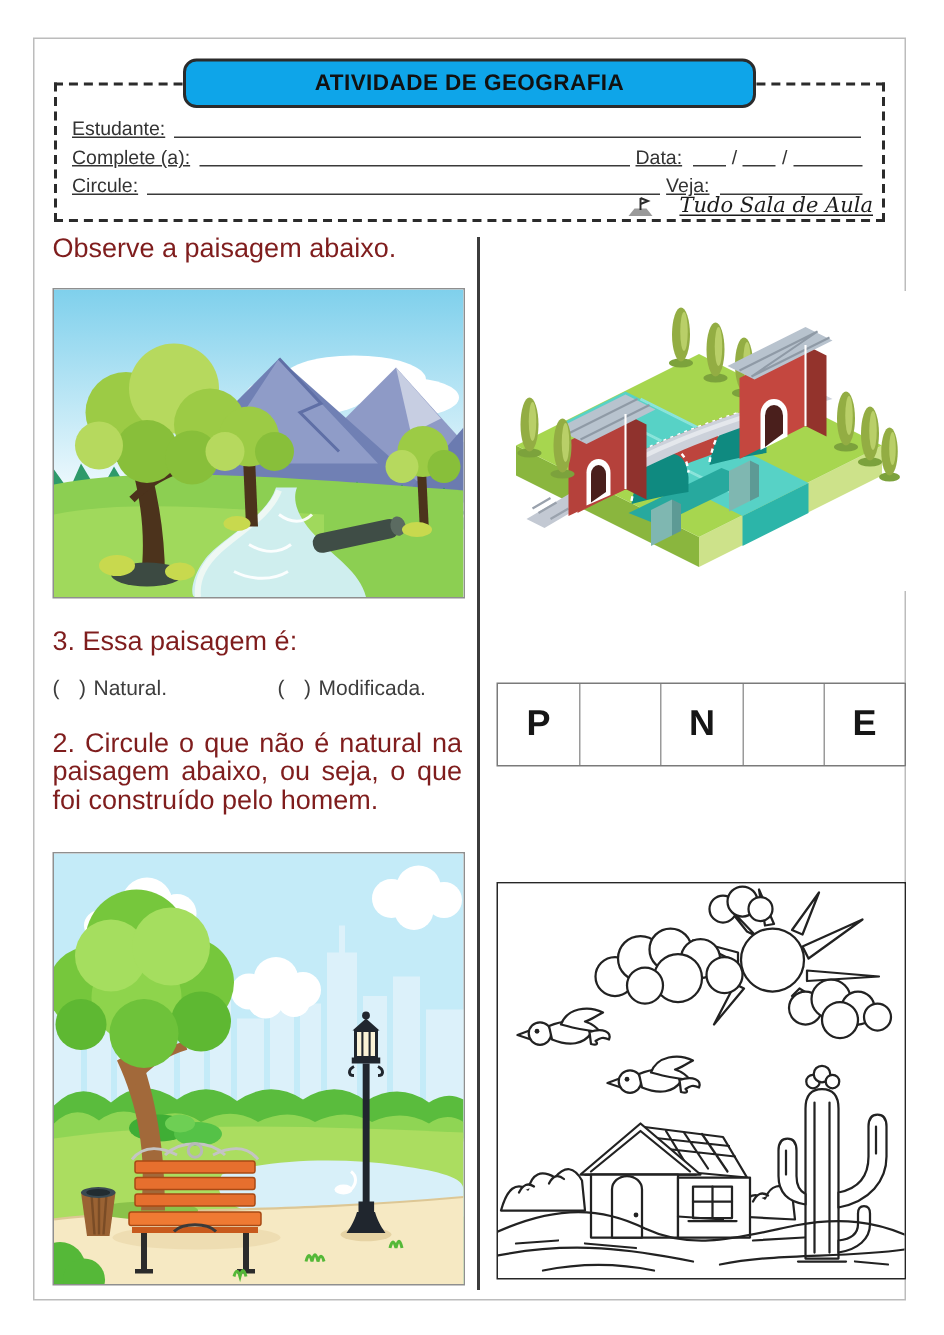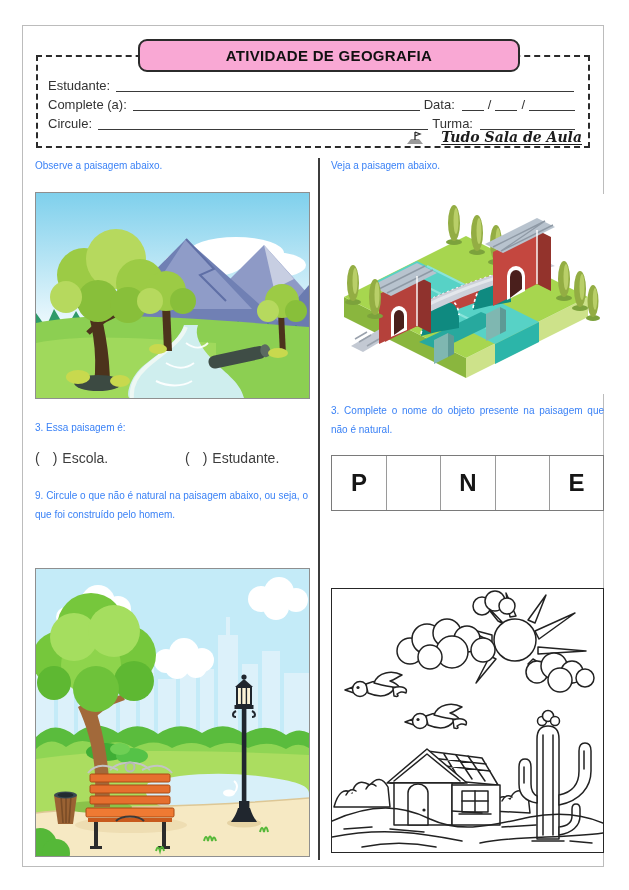--- a/index.html
+++ b/index.html
@@ -12,41 +12,41 @@
     position:absolute;left:22px;top:25px;width:580px;height:840px;
     border:1px solid #bcbcbc;background:#fff;
   }
   
   .dashed-box{
     position:absolute;left:13px;top:29px;width:550px;height:89px;
     border:2px dashed #2b2b2b;
   }
   .title-box{
     position:absolute;left:50%;top:13px;transform:translateX(-50%);
-    width:378px;height:29px;background:#f9a8d4;border:2px solid #2b2b2b;
+    width:378px;height:29px;background:#0ea5e9;border:2px solid #2b2b2b;
     border-radius:9px;z-index:3;display:flex;align-items:center;justify-content:center;
-    font-size:15px;font-weight:bold;color:#111;letter-spacing:.3px;margin-left:16px;
+    font-size:15px;font-weight:bold;color:#111;letter-spacing:.3px;
   }
   .fields{position:absolute;left:10px;right:10px;top:18px;font-size:13px;color:#333;}
   .frow{display:flex;align-items:flex-end;height:18px;margin-bottom:1px;white-space:nowrap;}
-  .flabel{padding-right:4px;}
+  .flabel{padding-right:4px;text-decoration:underline;}
   .write-line{flex:1;border-bottom:1px solid #3a3a3a;height:13px;margin:0 4px 1px 2px;}
   .blank{display:inline-block;border-bottom:1px solid #3a3a3a;height:13px;margin:0 3px 1px 3px;}
   .w22{width:22px;flex:none;}
   .w46{width:46px;flex:none;}
   .w95{width:95px;flex:none;}
   .sep{padding:0 1px;}
   .logo{
     position:absolute;right:6px;bottom:1px;display:flex;align-items:flex-end;gap:16px;
-    font-family:"DejaVu Serif", serif;font-style:italic;font-weight:bold;
+    font-family:"DejaVu Serif", serif;font-style:italic;font-weight:normal;
     font-size:14px;color:#1c1c1c;text-decoration:underline;text-underline-offset:2px;
   }
   
   .col-divider{position:absolute;left:295px;top:132px;width:1.5px;height:702px;background:#3c3c3c;}
-  .txt{position:absolute;font-size:10px;line-height:19px;color:#3b82f6;}
+  .txt{position:absolute;font-size:18px;line-height:19px;color:#7f1d1d;}
   .just{text-align:justify;}
   .figure{position:absolute;background:#fff;}
   .figure svg{display:block;}
   .fig-border{border:1px solid #8f8f8f;}
   .fig-border-dark{border:1.5px solid #262626;}
   
   .options-row{position:absolute;left:12px;top:424px;width:273px;height:20px;font-size:14px;color:#3d3d3d;}
   .option{position:absolute;top:0;}
   .option .gap{display:inline-block;width:13px;}
   .option .lbl{margin-left:5px;}
@@ -82,21 +82,21 @@
         <span class="flabel">Data:</span>
         <span class="blank w22"></span>
         <span class="sep">/</span>
         <span class="blank w22"></span>
         <span class="sep">/</span>
         <span class="blank w46"></span>
       </div>
       <div class="frow">
         <span class="flabel">Circule:</span>
         <span class="write-line"></span>
-        <span class="flabel">Turma:</span>
+        <span class="flabel">Veja:</span>
         <span class="blank w95"></span>
       </div>
     </div>
     <div class="logo">
       <svg width="20" height="14" viewBox="0 0 20 14">
         <path d="M2,13 L18,13 L14,8 L6,8 Z" fill="#9a9a9a"></path>
         <path d="M10,1 L10,9 M10,1 L15,3 L10,5" stroke="#2b2b2b" stroke-width="1.3" fill="none"></path>
       </svg>
       <span>Tudo Sala de Aula</span>
     </div>
@@ -170,28 +170,28 @@
           <circle cx="260" cy="118" r="11" fill="#88bf3a"></circle>
         <ellipse cx="242" cy="160" rx="10" ry="5" fill="#c8d94e"></ellipse>
       </g>
     </svg>
   </div>
 
   <div class="txt" style="left:12px;top:392px;">3. Essa paisagem é:</div>
 
   <div class="options-row">
     <span class="option">
-      <span>(</span><span class="gap"></span><span>)</span><span class="lbl">Escola.</span>
+      <span>(</span><span class="gap"></span><span>)</span><span class="lbl">Natural.</span>
     </span>
     <span class="option opt2">
-      <span>(</span><span class="gap"></span><span>)</span><span class="lbl">Estudante.</span>
+      <span>(</span><span class="gap"></span><span>)</span><span class="lbl">Modificada.</span>
     </span>
   </div>
 
-  <div class="txt just" style="left:12px;top:460px;width:273px;">9. Circule o que não é natural na paisagem abaixo, ou seja, o que foi construído pelo homem.</div>
+  <div class="txt just" style="left:12px;top:460px;width:273px;">2. Circule o que não é natural na paisagem abaixo, ou seja, o que foi construído pelo homem.</div>
 
   <div class="figure fig-border" style="left:12px;top:542px;width:273px;height:287px;">
     <svg width="273" height="287" viewBox="0 0 273 287" role="img">
       <rect width="273" height="287" fill="#c4ebf8"></rect>
       <g fill="#dcf1fa">
         <rect x="0" y="95" width="18" height="95"></rect>
           <rect x="22" y="80" width="16" height="110"></rect>
         <rect x="42" y="105" width="14" height="85"></rect>
           <rect x="60" y="70" width="20" height="120"></rect>
         <rect x="84" y="100" width="16" height="90"></rect>
@@ -293,21 +293,20 @@
         <path d="M224,263 q2,-8 4,0 q2,-9 4,0"></path>
         <path d="M120,282 q2,-7 4,0 q2,-8 4,0"></path>
       </g>
       <g fill="#55b838">
         <circle cx="4" cy="276" r="17"></circle>
           <circle cx="20" cy="284" r="14"></circle>
       </g>
     </svg>
   </div>
 
-  <div class="txt" style="left:308px;top:130px;">Veja a paisagem abaixo.</div>
 
   <div class="figure" style="left:308px;top:168px;width:273px;height:200px;">
     <svg width="273" height="200" viewBox="0 0 273 200" role="img">
 
       <path d="M13,103 L135,164 L135,184 L13,123 Z" fill="#8ab63e"></path>
       <path d="M135,164 L257,103 L257,123 L135,184 Z" fill="#cde28a"></path>
 
       <path d="M135,42 L257,103 L135,164 L13,103 Z" fill="#a7d64f"></path>
 
       <g>
@@ -400,21 +399,20 @@
           </g>
         <g transform="translate(44,120)">
             <ellipse cx="0" cy="2" rx="8" ry="3" fill="#7ca23c"></ellipse>
             <ellipse cx="0" cy="-17" rx="6" ry="18" fill="#93ad43"></ellipse>
             <ellipse cx="2" cy="-19" rx="2.5" ry="13" fill="#b9cf68"></ellipse>
           </g>
       </g>
     </svg>
   </div>
 
-  <div class="txt just" style="left:308px;top:375px;width:273px;">3. Complete o nome do objeto presente na paisagem que não é natural.</div>
 
   <div class="letter-grid">
     <div class="letter-cell">P</div>
     <div class="letter-cell"></div>
     <div class="letter-cell">N</div>
     <div class="letter-cell"></div>
     <div class="letter-cell">E</div>
   </div>
 
 

